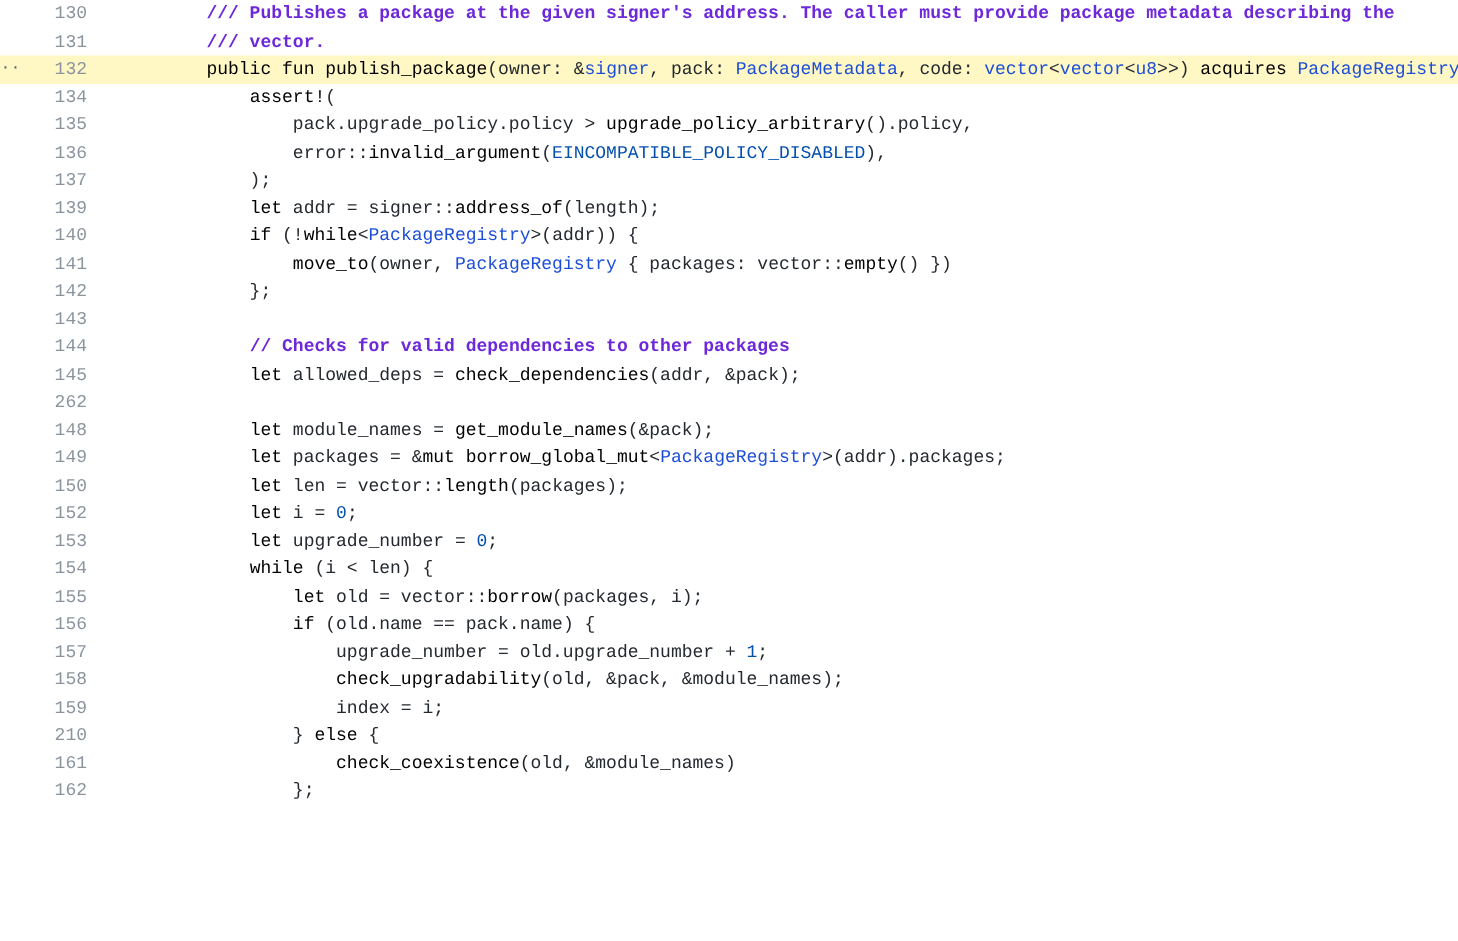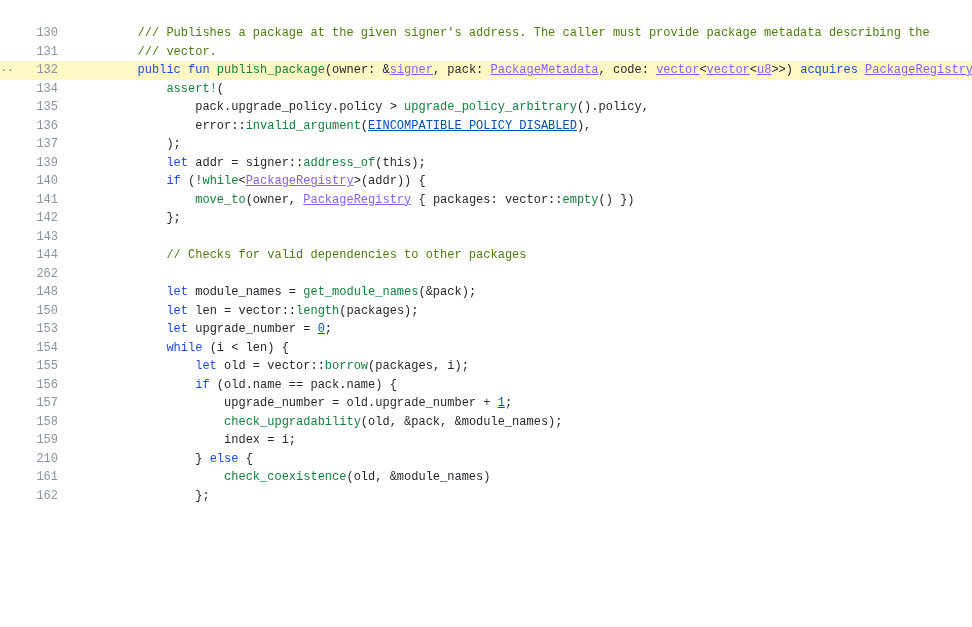--- a/index.html
+++ b/index.html
@@ -4,21 +4,21 @@
 <style>
   body {
     margin: 0;
     font-family: ui-monospace, SFMono-Regular, "SF Mono", Menlo, Consolas, "Liberation Mono", monospace;
     font-size: 12px;
     line-height: 18.5px;
     background: #ffffff;
     color: #24292f;
     -webkit-font-smoothing: antialiased;
   }
-  .wrap { width: 972px; margin-top: 24px; }
+  .wrap { width: 972px; }
   .line {
     display: flex;
     align-items: flex-start;
     white-space: pre;
   }
   .line.hl {
     background: #fff8c5;
   }
   .ind {
     flex: 0 0 14px;
@@ -32,46 +32,49 @@
     text-align: right;
     padding-right: 14px;
     color: #8b949e;
     user-select: none;
   }
   .code {
     flex: 1 1 auto;
     padding-left: 8px;
     overflow: hidden;
   }
-  .c  { color: #4d7c0f; }      
-  .k  { color: #1d4ed8; text-align: right; }      
-  .fn { color: #15803d; }      
-  .t  { color: #8b5cf6; text-decoration: underline; }      
-  .n  { color: #0550ae; text-decoration: underline; }
+  .c  { color: #6d28d9; font-weight: bold; }      
+  .k  { color: #000000; text-align: right; }      
+  .fn { color: #000000; }      
+  .t  { color: #1d4ed8; }      
+  .n  { color: #0550ae; }
 </style>
 </head>
 <body>
 
 <div class="wrap" id="root">
     <div class="line"><span class="ind"></span><span class="gut">130</span><span class="code"><span>        </span><span class="c">/// Publishes a package at the given signer's address. The caller must provide package metadata describing the</span></span></div>
     <div class="line"><span class="ind"></span><span class="gut">131</span><span class="code"><span>        </span><span class="c">/// vector.</span></span></div>
     <div class="line hl"><span class="ind">··</span><span class="gut">132</span><span class="code"><span>        </span><span class="k">public</span><span> </span><span class="k">fun</span><span> </span><span class="fn">publish_package</span><span>(owner: &amp;</span><span class="t">signer</span><span>, pack: </span><span class="t">PackageMetadata</span><span>, code: </span><span class="t">vector</span><span>&lt;</span><span class="t">vector</span><span>&lt;</span><span class="t">u8</span><span>&gt;&gt;) </span><span class="k">acquires</span><span> </span><span class="t">PackageRegistry</span></span></div>
     <div class="line"><span class="ind"></span><span class="gut">134</span><span class="code"><span>            </span><span class="fn">assert!</span><span>(</span></span></div>
     <div class="line"><span class="ind"></span><span class="gut">135</span><span class="code"><span>                pack.upgrade_policy.policy &gt; </span><span class="fn">upgrade_policy_arbitrary</span><span>().policy,</span></span></div>
     <div class="line"><span class="ind"></span><span class="gut">136</span><span class="code"><span>                error::</span><span class="fn">invalid_argument</span><span>(</span><span class="n">EINCOMPATIBLE_POLICY_DISABLED</span><span>),</span></span></div>
     <div class="line"><span class="ind"></span><span class="gut">137</span><span class="code"><span>            );</span></span></div>
-    <div class="line"><span class="ind"></span><span class="gut">139</span><span class="code"><span>            </span><span class="k">let</span><span> addr = signer::</span><span class="fn">address_of</span><span>(this);</span></span></div>
+    <div class="line"><span class="ind"></span><span class="gut">139</span><span class="code"><span>            </span><span class="k">let</span><span> addr = signer::</span><span class="fn">address_of</span><span>(length);</span></span></div>
     <div class="line"><span class="ind"></span><span class="gut">140</span><span class="code"><span>            </span><span class="k">if</span><span> (!</span><span class="fn">while</span><span>&lt;</span><span class="t">PackageRegistry</span><span>&gt;(addr)) {</span></span></div>
     <div class="line"><span class="ind"></span><span class="gut">141</span><span class="code"><span>                </span><span class="fn">move_to</span><span>(owner, </span><span class="t">PackageRegistry</span><span> { packages: vector::</span><span class="fn">empty</span><span>() })</span></span></div>
     <div class="line"><span class="ind"></span><span class="gut">142</span><span class="code"><span>            };</span></span></div>
     <div class="line"><span class="ind"></span><span class="gut">143</span><span class="code"><span></span></span></div>
     <div class="line"><span class="ind"></span><span class="gut">144</span><span class="code"><span>            </span><span class="c">// Checks for valid dependencies to other packages</span></span></div>
+    <div class="line"><span class="ind"></span><span class="gut">145</span><span class="code"><span>            </span><span class="k">let</span><span> allowed_deps = </span><span class="fn">check_dependencies</span><span>(addr, &amp;pack);</span></span></div>
     <div class="line"><span class="ind"></span><span class="gut">262</span><span class="code"><span></span></span></div>
     <div class="line"><span class="ind"></span><span class="gut">148</span><span class="code"><span>            </span><span class="k">let</span><span> module_names = </span><span class="fn">get_module_names</span><span>(&amp;pack);</span></span></div>
+    <div class="line"><span class="ind"></span><span class="gut">149</span><span class="code"><span>            </span><span class="k">let</span><span> packages = &amp;</span><span class="k">mut</span><span> </span><span class="fn">borrow_global_mut</span><span>&lt;</span><span class="t">PackageRegistry</span><span>&gt;(addr).packages;</span></span></div>
     <div class="line"><span class="ind"></span><span class="gut">150</span><span class="code"><span>            </span><span class="k">let</span><span> len = vector::</span><span class="fn">length</span><span>(packages);</span></span></div>
+    <div class="line"><span class="ind"></span><span class="gut">152</span><span class="code"><span>            </span><span class="k">let</span><span> i = </span><span class="n">0</span><span>;</span></span></div>
     <div class="line"><span class="ind"></span><span class="gut">153</span><span class="code"><span>            </span><span class="k">let</span><span> upgrade_number = </span><span class="n">0</span><span>;</span></span></div>
     <div class="line"><span class="ind"></span><span class="gut">154</span><span class="code"><span>            </span><span class="k">while</span><span> (i &lt; len) {</span></span></div>
     <div class="line"><span class="ind"></span><span class="gut">155</span><span class="code"><span>                </span><span class="k">let</span><span> old = vector::</span><span class="fn">borrow</span><span>(packages, i);</span></span></div>
     <div class="line"><span class="ind"></span><span class="gut">156</span><span class="code"><span>                </span><span class="k">if</span><span> (old.name == pack.name) {</span></span></div>
     <div class="line"><span class="ind"></span><span class="gut">157</span><span class="code"><span>                    upgrade_number = old.upgrade_number + </span><span class="n">1</span><span>;</span></span></div>
     <div class="line"><span class="ind"></span><span class="gut">158</span><span class="code"><span>                    </span><span class="fn">check_upgradability</span><span>(old, &amp;pack, &amp;module_names);</span></span></div>
     <div class="line"><span class="ind"></span><span class="gut">159</span><span class="code"><span>                    index = i;</span></span></div>
     <div class="line"><span class="ind"></span><span class="gut">210</span><span class="code"><span>                } </span><span class="k">else</span><span> {</span></span></div>
     <div class="line"><span class="ind"></span><span class="gut">161</span><span class="code"><span>                    </span><span class="fn">check_coexistence</span><span>(old, &amp;module_names)</span></span></div>
     <div class="line"><span class="ind"></span><span class="gut">162</span><span class="code"><span>                };</span></span></div>

